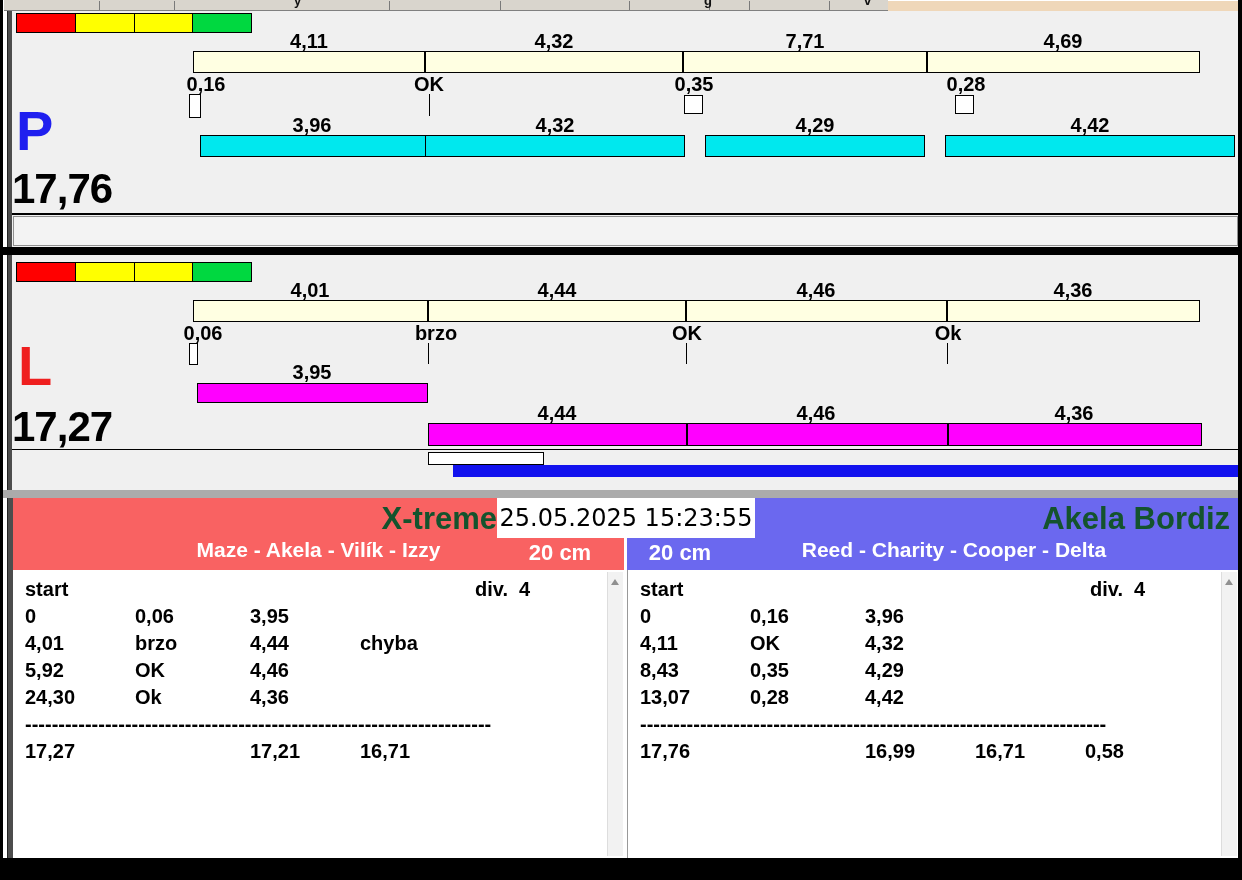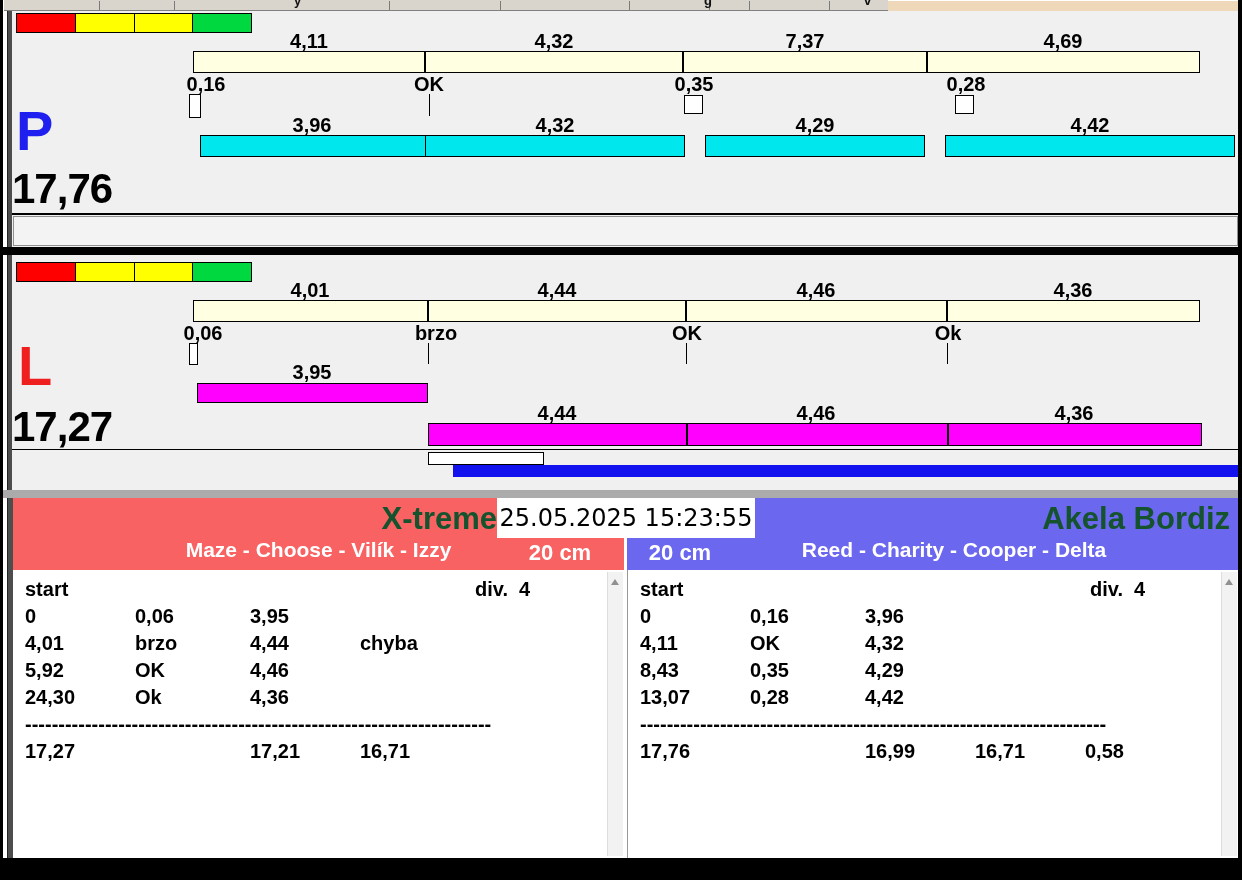--- a/index.html
+++ b/index.html
@@ -90,21 +90,21 @@
 
   <div class="lights" style="left:16px;top:13px;">
     <i style="background:var(--red_light)"></i>
     <i style="background:var(--yellow_light)"></i>
     <i style="background:var(--yellow_light)"></i>
     <i style="background:var(--green_light)"></i>
   </div>
 
   <span class="lbl" style="left:309px;top:30px">4,11</span>
   <span class="lbl" style="left:554px;top:30px">4,32</span>
-  <span class="lbl" style="left:805px;top:30px">7,37</span>
+  <span class="lbl" style="left:805px;top:30px">7,71</span>
   <span class="lbl" style="left:1063px;top:30px">4,69</span>
 
   <div class="bar cream" style="left:193px;top:51px;width:1007px;height:22px">
     <i class="vdiv" style="left:230px"></i>
     <i class="vdiv" style="left:488px"></i>
     <i class="vdiv" style="left:732px"></i>
   </div>
 
   <span class="lbl" style="left:206px;top:73px">0,16</span>
   <span class="lbl" style="left:429px;top:73px">OK</span>
@@ -181,21 +181,21 @@
   <div class="hline" style="left:12px;top:449px;width:1226px;height:1px"></div>
   <div class="whitebox" style="left:428px;top:452px;width:114px;height:11px"></div>
   <div class="bluebar" style="left:453px;top:465px;width:785px;height:12px"></div>
 
   <div class="abs band-grey"></div>
 
   <div class="hdr hdr-red" style="left:13px"></div>
   <div class="hdr hdr-blue" style="left:627px"></div>
 
   <span class="team-name" style="left:13px;width:484px">X-treme</span>
-  <span class="team-dogs" style="left:13px;width:611px">Maze - Choose - Vilík - Izzy</span>
+  <span class="team-dogs" style="left:13px;width:611px">Maze - Akela - Vilík - Izzy</span>
   <span class="height-lbl" style="left:520px">20 cm</span>
 
   <span class="team-name" style="left:730px;width:500px">Akela Bordiz</span>
   <span class="team-dogs" style="left:704px;width:500px">Reed - Charity - Cooper - Delta</span>
   <span class="height-lbl" style="left:640px">20 cm</span>
 
   <div class="clockbox">25.05.2025 15:23:55</div>
 
   <div class="ptable" style="left:13px">
     <div class="trow">

